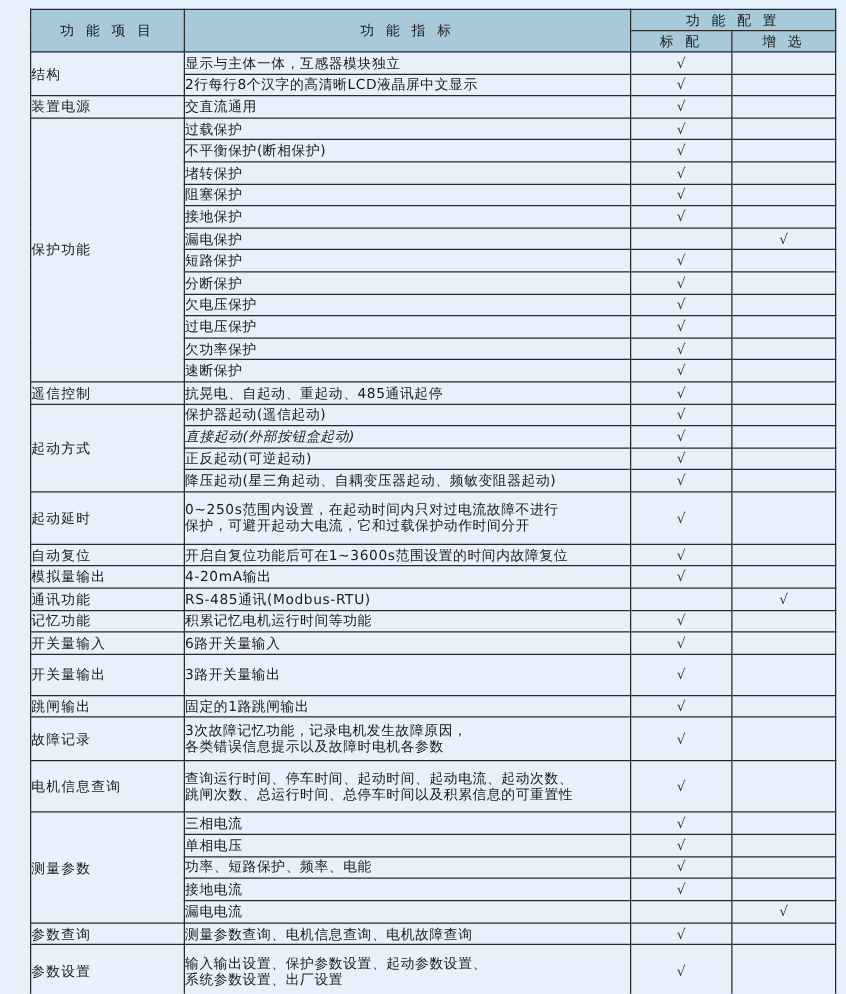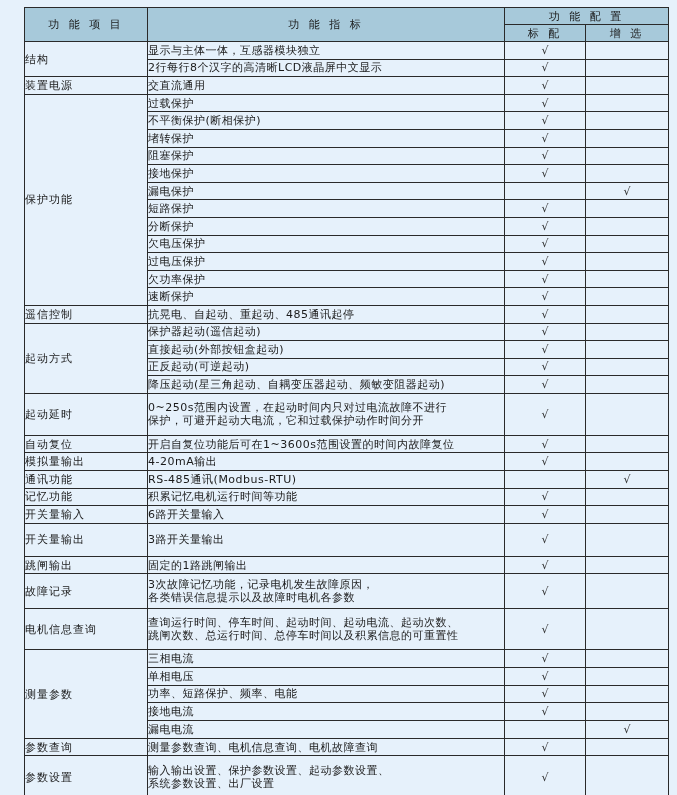--- a/index.html
+++ b/index.html
@@ -165,21 +165,21 @@
         <td class="chk"></td>
       </tr>
       <tr style="height: 17.6px;">
         <td class="cat" rowspan="4">起动方式</td>
         <td class="ind">
           <div>保护器起动(遥信起动)</div>
         </td>
         <td class="chk">√</td>
         <td class="chk"></td>
       </tr>
-      <tr style="height: 17.6px;">
+      <tr style="height: 17.6px; font-style: italic;">
         <td class="ind">
           <div>直接起动(外部按钮盒起动)</div>
         </td>
         <td class="chk">√</td>
         <td class="chk"></td>
       </tr>
       <tr style="height: 17.6px;">
         <td class="ind">
           <div>正反起动(可逆起动)</div>
         </td>

